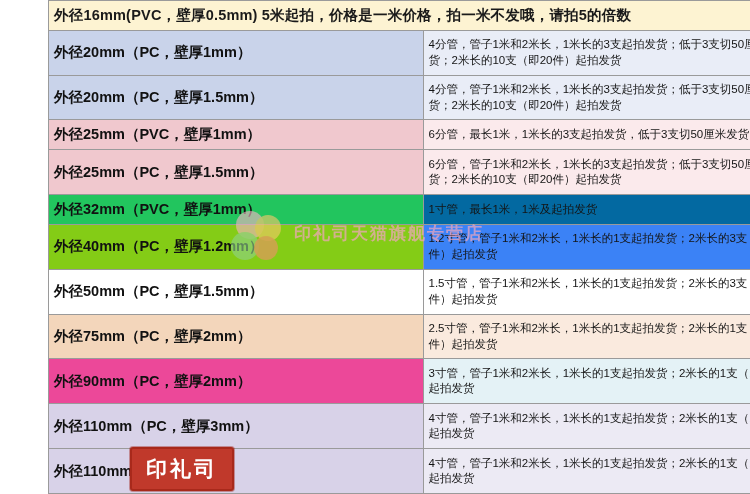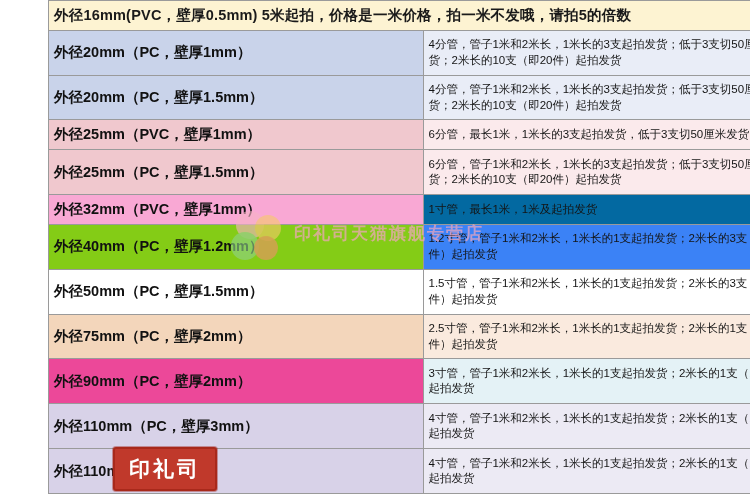--- a/index.html
+++ b/index.html
@@ -73,21 +73,21 @@
   }
   .wm-mark {
     position: absolute;
     left: 0px;
     top: 0px;
     width: 62px;
     height: 58px;
   }
   .stamp {
     position: absolute;
-    left: 113px;
+    left: 130px;
     top: 447px;
     width: 100px;
     height: 40px;
     background: #c0392b;
     border: 2px solid #a8291b;
     border-radius: 3px;
     color: #ffffff;
     font-size: 21px;
     font-weight: bold;
     letter-spacing: 3px;
@@ -118,21 +118,21 @@
       </tr>
       <tr>
         <td class="name" style="background: rgb(240, 200, 206);">外径25mm（PVC，壁厚1mm）</td>
         <td class="desc" style="background: rgb(251, 234, 236);">6分管，最长1米，1米长的3支起拍发货，低于3支切50厘米发货</td>
       </tr>
       <tr>
         <td class="name" style="background: rgb(240, 200, 206);">外径25mm（PC，壁厚1.5mm）</td>
         <td class="desc" style="background: rgb(251, 234, 236);">6分管，管子1米和2米长，1米长的3支起拍发货；低于3支切50厘米发货；2米长的10支（即20件）起拍发货</td>
       </tr>
       <tr>
-        <td class="name" style="background: #f9a8d4; margin-left: 14px;">外径32mm（PVC，壁厚1mm）</td>
+        <td class="name" style="background: #22c55e; margin-left: 14px;">外径32mm（PVC，壁厚1mm）</td>
         <td class="desc" style="background: #0369a1;">1寸管，最长1米，1米及起拍发货</td>
       </tr>
       <tr>
         <td class="name" style="background: #84cc16;">外径40mm（PC，壁厚1.2mm）</td>
         <td class="desc" style="background: #3b82f6; margin-top: 20px;">1.2寸管，管子1米和2米长，1米长的1支起拍发货；2米长的3支（即6件）起拍发货</td>
       </tr>
       <tr>
         <td class="name" style="background: rgb(255, 255, 255);">外径50mm（PC，壁厚1.5mm）</td>
         <td class="desc" style="background: rgb(255, 255, 255); border-radius: 21px;">1.5寸管，管子1米和2米长，1米长的1支起拍发货；2米长的3支（即6件）起拍发货</td>
       </tr>

